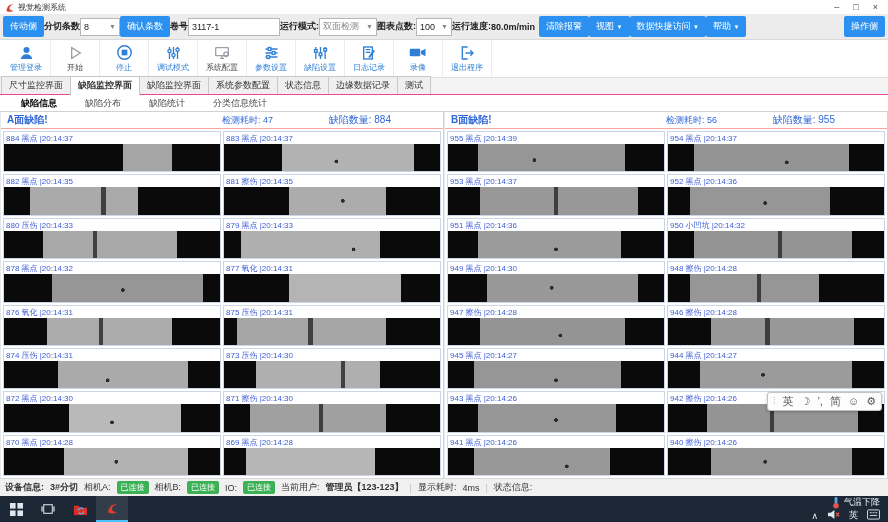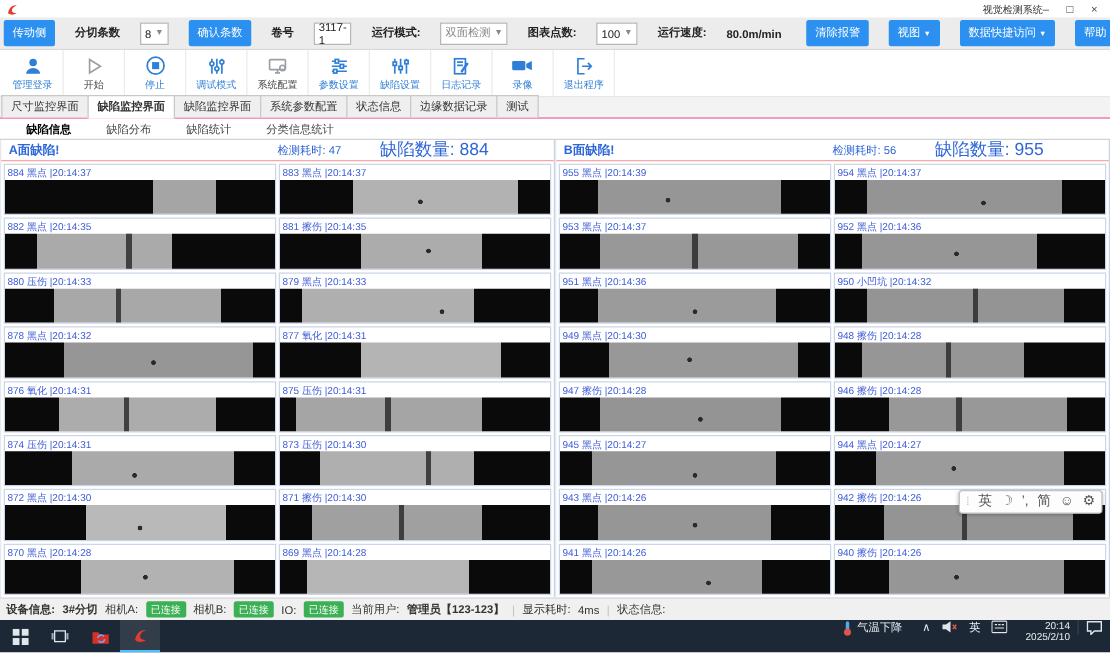--- a/index.html
+++ b/index.html
@@ -1,28 +1,28 @@
 <!DOCTYPE html>
 <html><head>
 <meta charset="utf-8">
 <style>
   * { margin:0; padding:0; box-sizing:border-box; }
   html,body { width:888px; height:522px; overflow:hidden; }
   body { font-family:"Liberation Sans","DejaVu Sans",sans-serif; background:#fff; color:#222; }
   .app { position:relative; width:888px; height:522px; display:flex; flex-direction:column; }
 
   
-  .titlebar { height:14px; background:#fff; display:flex; align-items:center; padding:0 4px; flex:0 0 auto;text-align:right; }
+  .titlebar { height:14px; background:#fff; display:flex; align-items:center; padding:0 4px; flex:0 0 auto; }
   .titlebar .logo { width:11px; height:11px; margin-right:3px; }
   .titlebar .title { font-size:8px; color:#333; flex:1; }
   .winbtns { display:flex; gap:14px; margin-right:6px; color:#444; font-size:9px; }
   .winbtns span { cursor:default; line-height:12px; }
 
   
-  .toolbar1 { height:26px; background:#ececec; border-bottom:1px solid #d9d9d9; display:flex; align-items:center; gap:16px; padding:0 3px; font-size:9px; flex:0 0 auto; }
+  .toolbar1 { height:26px; background:#ececec; border-bottom:1px solid #d9d9d9; display:flex; align-items:center; gap:0; padding:0 3px; font-size:9px; flex:0 0 auto; }
   .tlabel { color:#222; font-weight:bold; white-space:nowrap; }
   .bluebtn { background:#2b90f0; color:#fff; border-radius:2px; padding:4px 7px; white-space:nowrap; font-size:9px; }
   .select { background:#fff; border:1px solid #b7b7b7; height:18px; display:flex; align-items:center; padding:0 3px; gap:3px; white-space:nowrap; }
   .select .caret { color:#888; font-size:7px; }
   .tinput { background:#fff; border:1px solid #b7b7b7; height:18px; width:92px; padding:0 3px; display:flex; align-items:center; }
   .speedval { font-weight:bold; }
   .spacer { flex:1; }
 
   
   .toolbar2 { height:38px; background:#fff; border-bottom:1px solid #e0e0e0; display:flex; align-items:stretch; padding-left:2px; flex:0 0 auto; }
@@ -41,21 +41,21 @@
   .subtabs { height:16px; background:#fff; display:flex; align-items:center; padding-left:8px; gap:2px; flex:0 0 auto; }
   .stab { font-size:9px; color:#444; padding:1px 13px; }
   .stab.active { color:#000; font-weight:bold; }
 
   
   .panels { flex:1; display:flex; border-top:1px solid #d2d2d2; background:#fff; min-height:0; }
   .panel { width:444px; display:flex; flex-direction:column; border-right:1px solid #c9d4e4; border-left:1px solid #e4e8ef; min-height:0; }
   .panel-head { position:relative; height:17px; flex:0 0 auto; display:flex; align-items:center; padding:0 6px; border-bottom:1px solid #fca5a5; }
   .ph-title { font-size:10px; font-weight:bold; color:#2e66d9; }
   .ph-time { position:absolute; left:50%; font-size:9px; color:#2e66d9; }
-  .ph-count { position:absolute; right:52px; font-size:14px; color:#2e66d9; }
+  .ph-count { position:absolute; right:52px; font-size:10px; color:#2e66d9; }
   .grid { flex:1; display:grid; grid-template-columns:repeat(2,1fr); grid-auto-rows:1fr; gap:2px; padding:2px; min-height:0; }
   .cell { background:#fff; border:1px solid #ccd6e6; display:flex; flex-direction:column; overflow:hidden; cursor:pointer; }
   .cell-head { height:12px; flex:0 0 auto; font-size:8px; color:#3c5bd8; padding:1px 2px 0 2px; white-space:nowrap; overflow:hidden; }
   .cell-img { height:46px; flex:0 0 auto; background:#888; }
   .cell-info { flex:1; display:flex; font-size:6px; line-height:6.4px; color:#222; padding:1px 2px; }
   .ci-left { width:52%; }
   .ci-right { width:48%; }
   .ci-line { white-space:nowrap; }
   .ci-line.bold { font-weight:bold; font-size:6.4px; }
   .ci-line.meters { font-size:6.6px; font-weight:bold; }
@@ -68,21 +68,21 @@
   
   .statusbar { height:18px; background:#f0f0f0; border-top:1px solid #d9d9d9; display:flex; align-items:center; gap:6px; padding:0 5px; font-size:9px; color:#333; flex:0 0 auto; }
   .sb-bold { font-weight:bold; }
   .badge { background:#3cb054; color:#fff; border-radius:2px; padding:1px 4px; font-size:8px; }
   .sb-sep { color:#c0c0c0; }
 
   
   .taskbar { height:26px; background:#1c2835; display:flex; align-items:stretch; color:#e8eef4; flex:0 0 auto; }
   .tb-slot { width:32px; display:flex; align-items:center; justify-content:center; cursor:pointer; }
   .tb-slot.active { background:rgba(255,255,255,.10); border-bottom:2px solid #4cc2ff; }
-  .tb-right { margin-left:auto; display:flex; align-items:flex-start; }
+  .tb-right { margin-left:auto; display:flex; align-items:flex-end;flex-direction:column; }
   .weather { display:flex; align-items:center; gap:4px; padding:0 8px; font-size:9px; cursor:pointer; }
   .tray { display:flex; align-items:center; gap:9px; padding:0 8px; font-size:9px; }
   .tray span { cursor:pointer; }
   .clock { text-align:right; font-size:8px; line-height:9px; padding:0 6px; cursor:pointer; }
   .notif { width:26px; display:flex; align-items:center; justify-content:center; border-left:1px solid rgba(255,255,255,.12); cursor:pointer; }
 </style>
 </head>
 <body>
 
 <div class="app">

